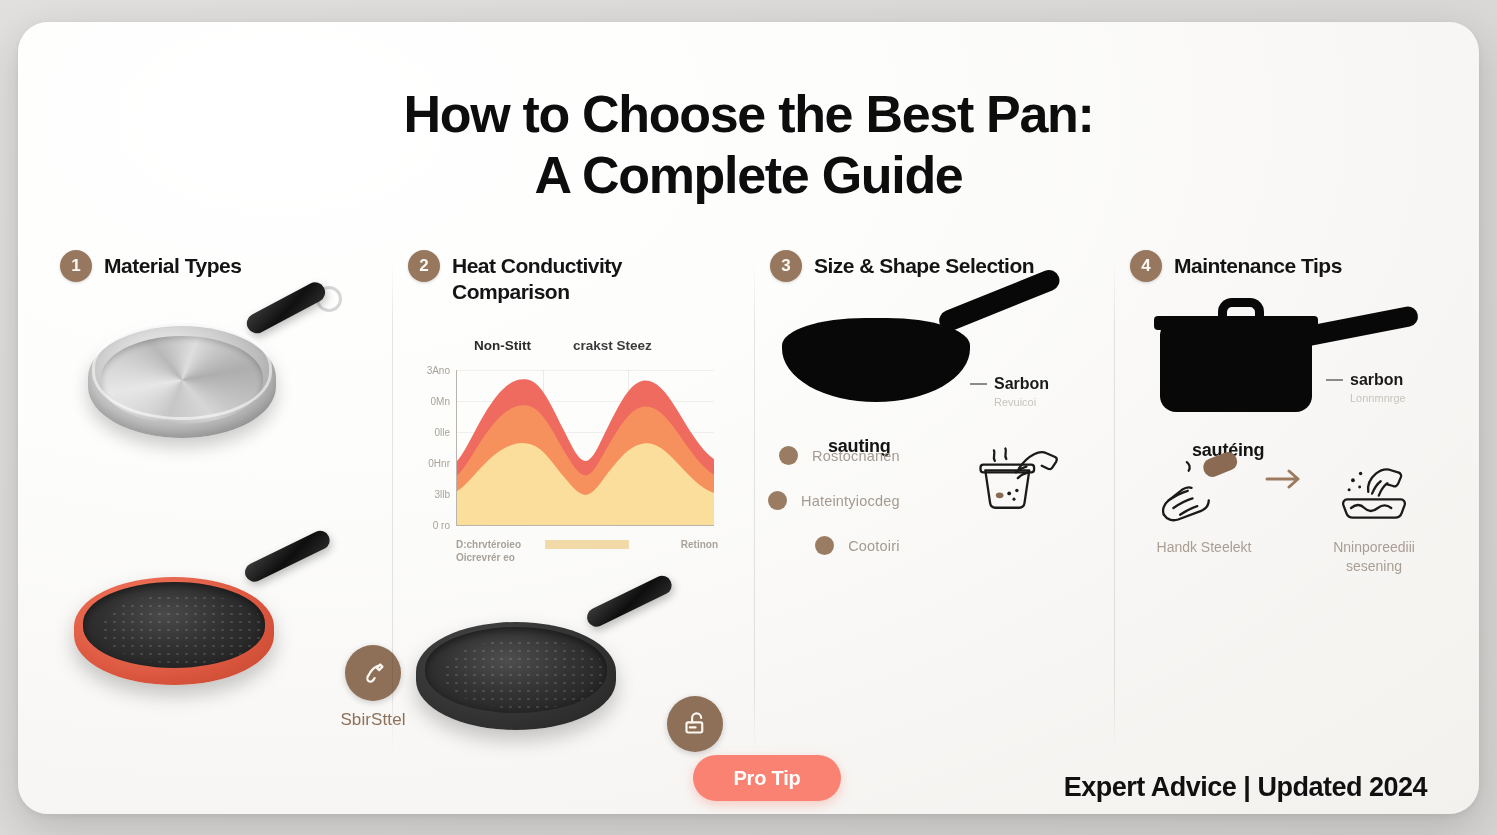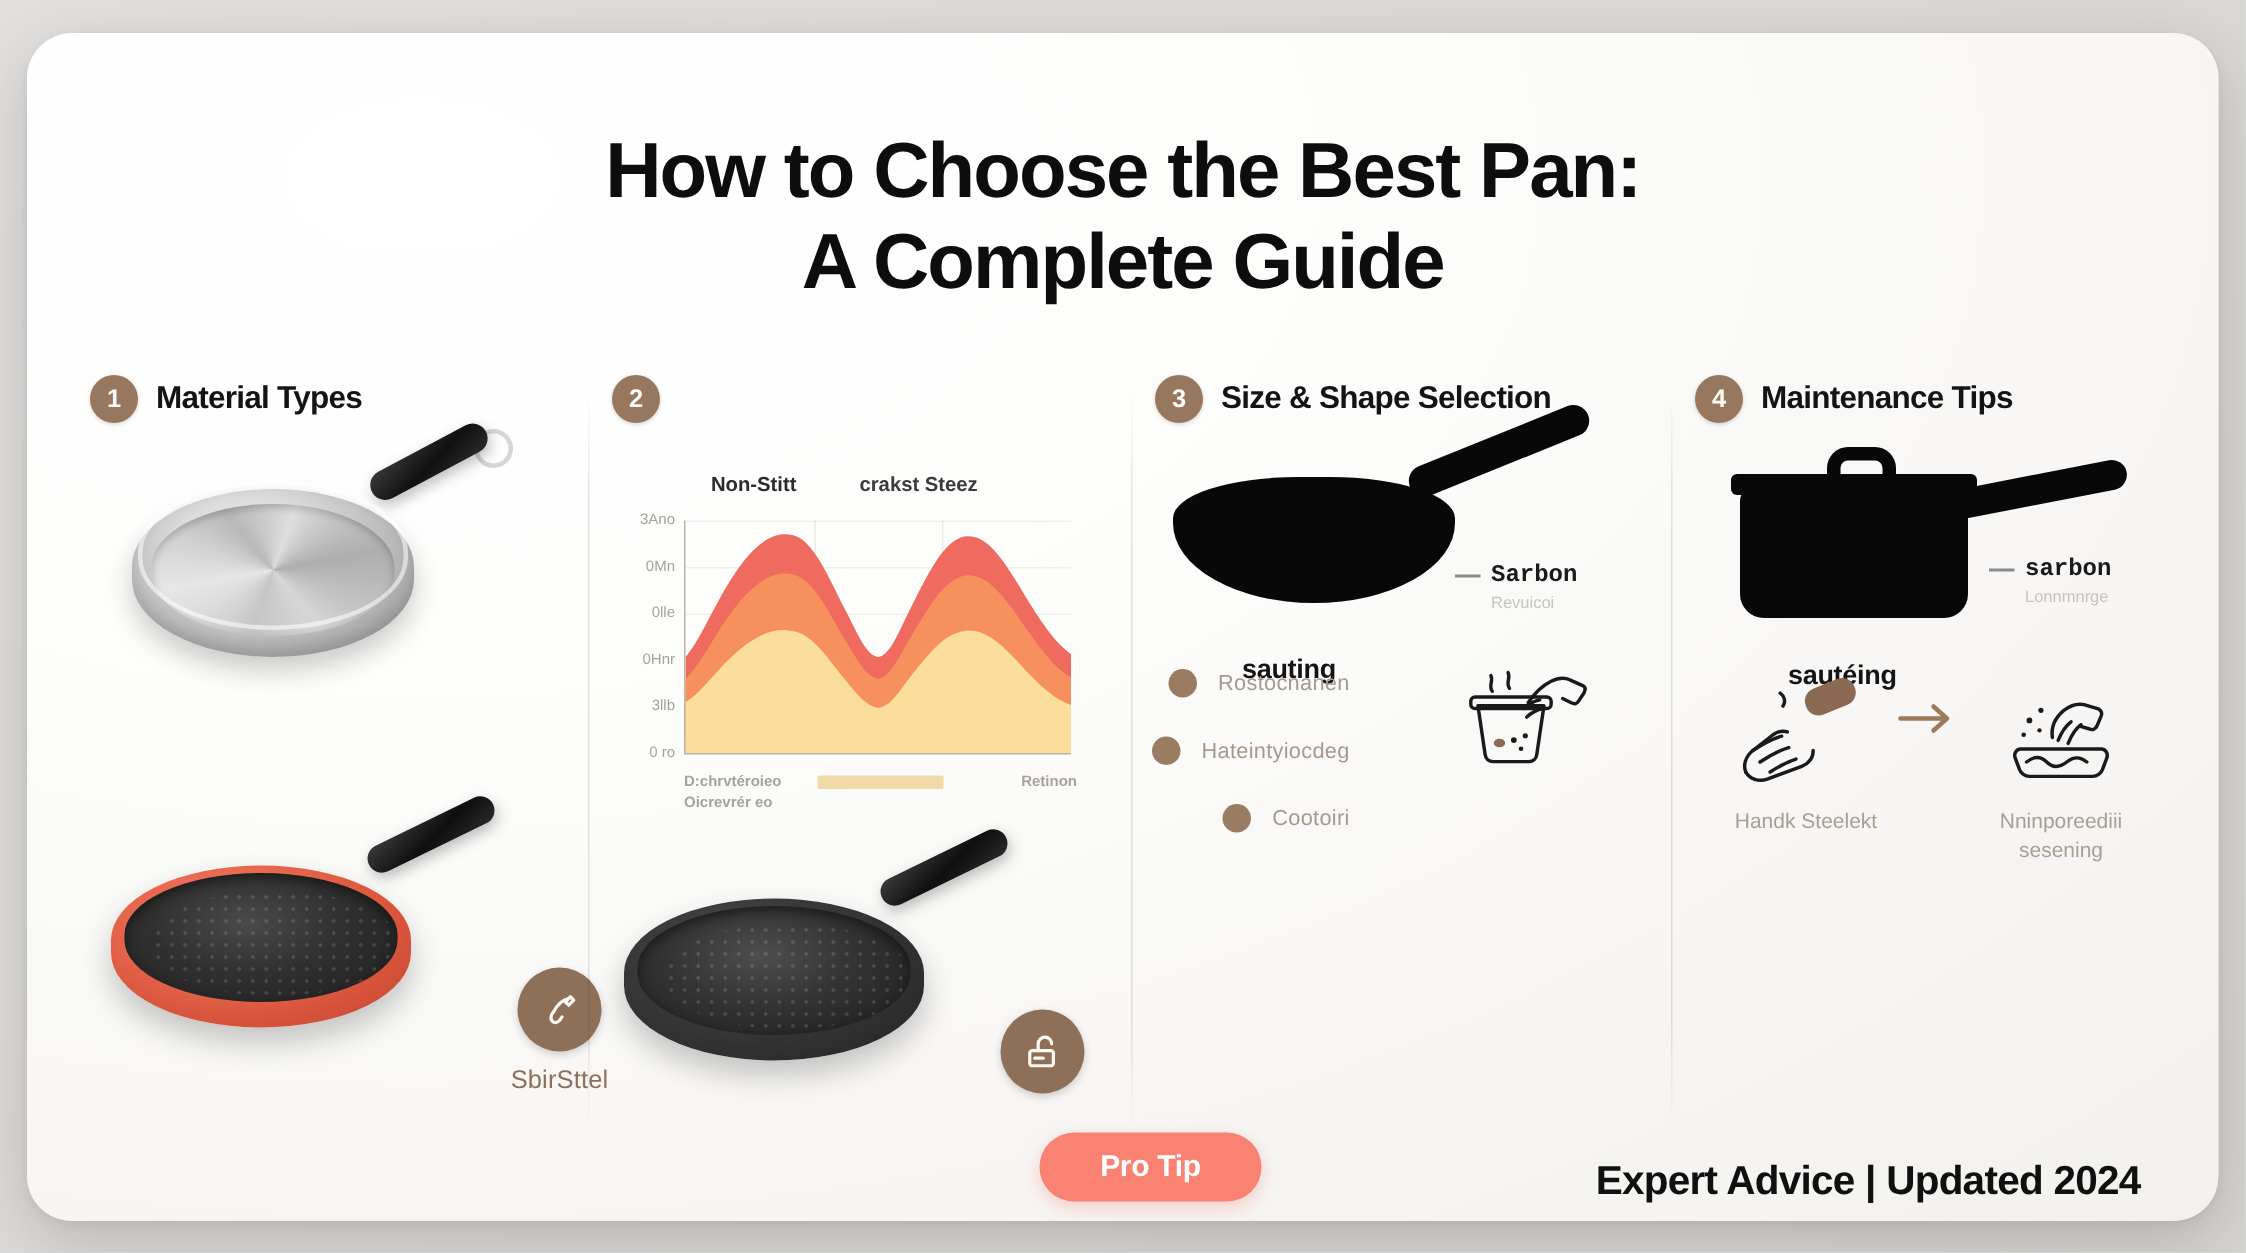--- a/index.html
+++ b/index.html
@@ -278,21 +278,20 @@
     width: 17px; height: 2px;
     background: #8a8a8a;
     margin-top: 9px;
     flex: 0 0 auto;
   }
   .annot-main {
     font-size: 16px;
     font-weight: 600;
     color: #1a1a1a;
     line-height: 1.2;
-    font-family: Liberation Mono, monospace;
   }
   .annot-sub {
     font-size: 11px;
     color: #c8c4be;
     margin-top: 3px;
     line-height: 1.2;
   }
 
   .sil-caption {
     position: absolute;
@@ -468,20 +467,24 @@
             <div class="chip-label">SbirSttel</div>
           </div>
         </div>
       </div>
 
       <div class="col col-2">
         <div class="divider" style="left:0;"></div>
 
         <div class="sec-head">
           <div class="badge">2</div>
+          <div class="sec-title">
+            <div>Heat Conductivity</div>
+            <div>Comparison</div>
+          </div>
         </div>
 
         <div class="chart-wrap">
           <div class="chart-legend">
             <div class="lg1">Non-Stitt</div>
             <div class="lg2">crakst Steez</div>
           </div>
 
           <div class="plot">
 

